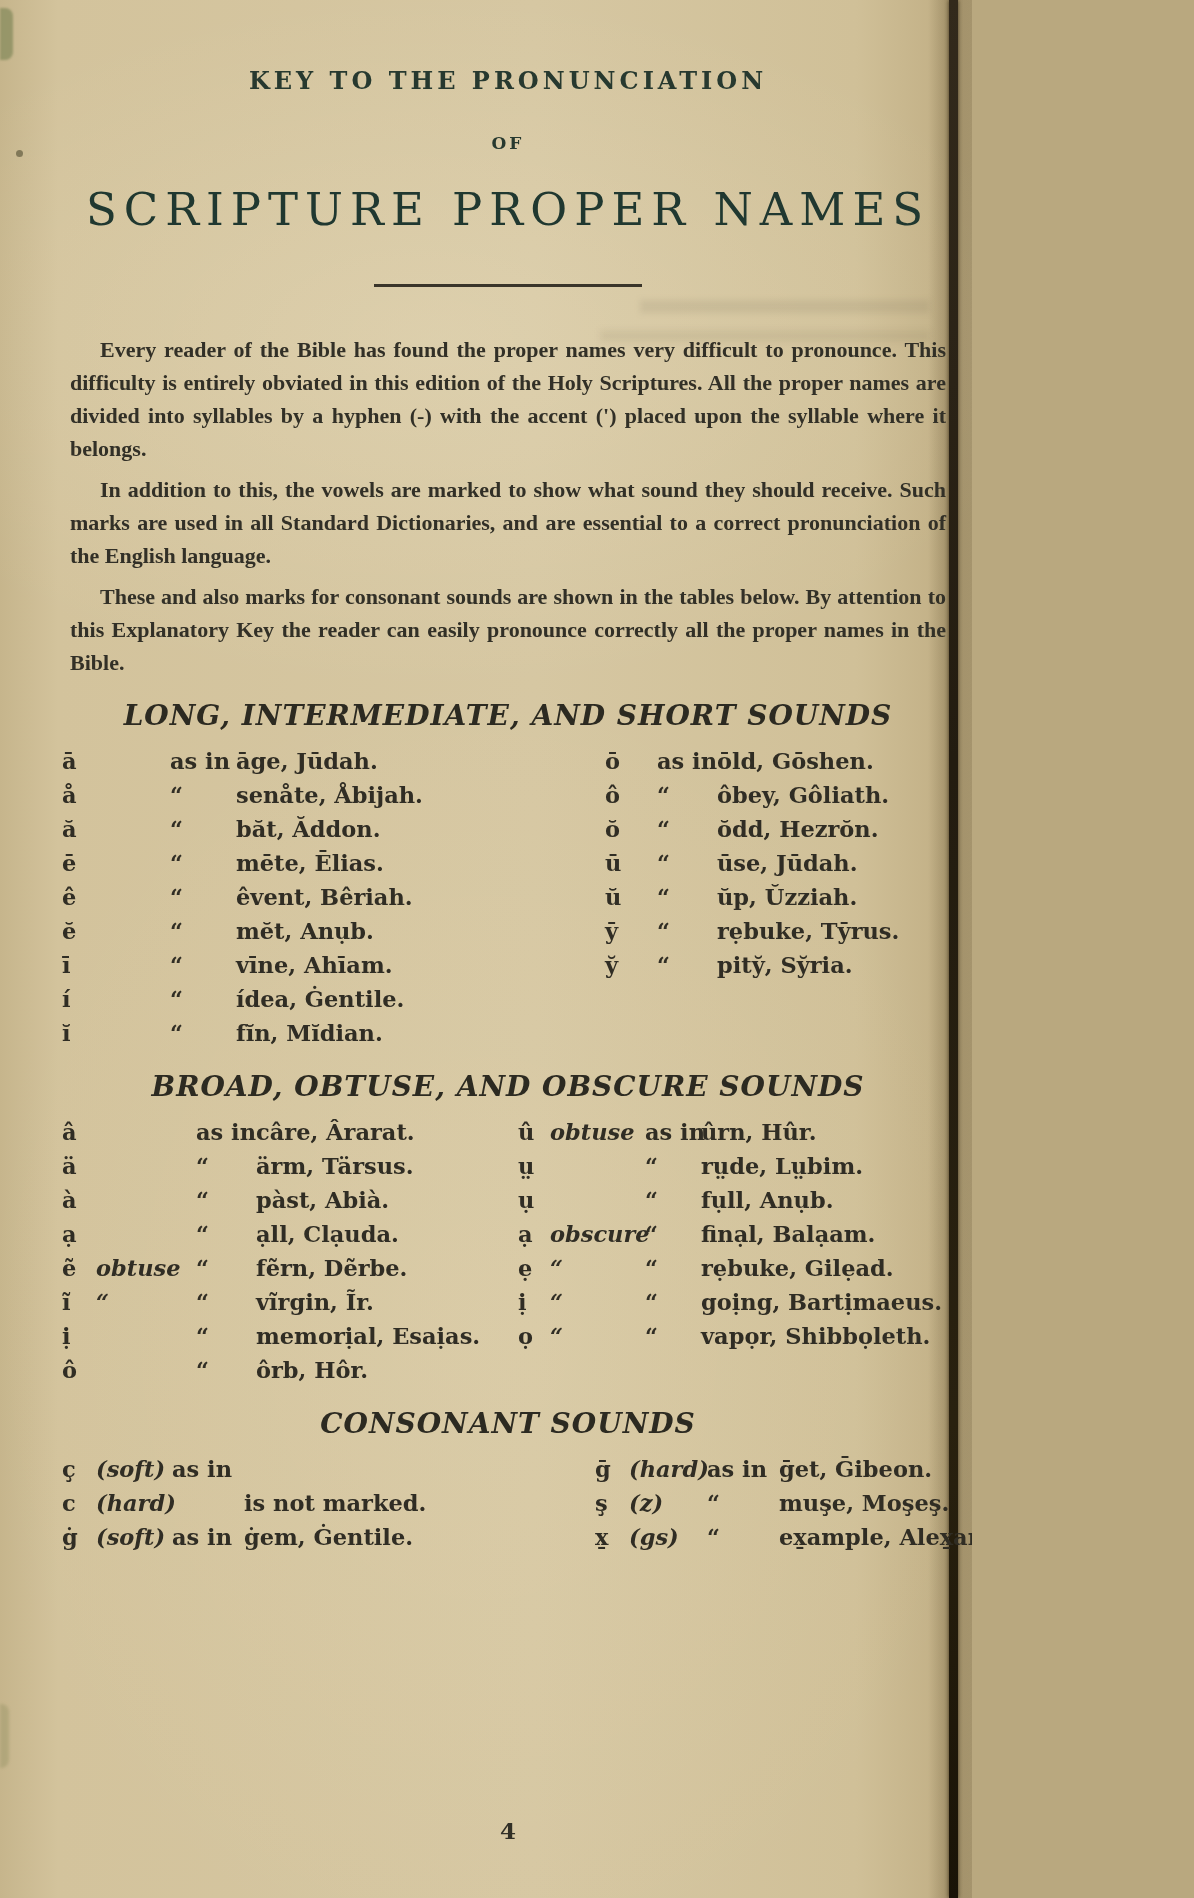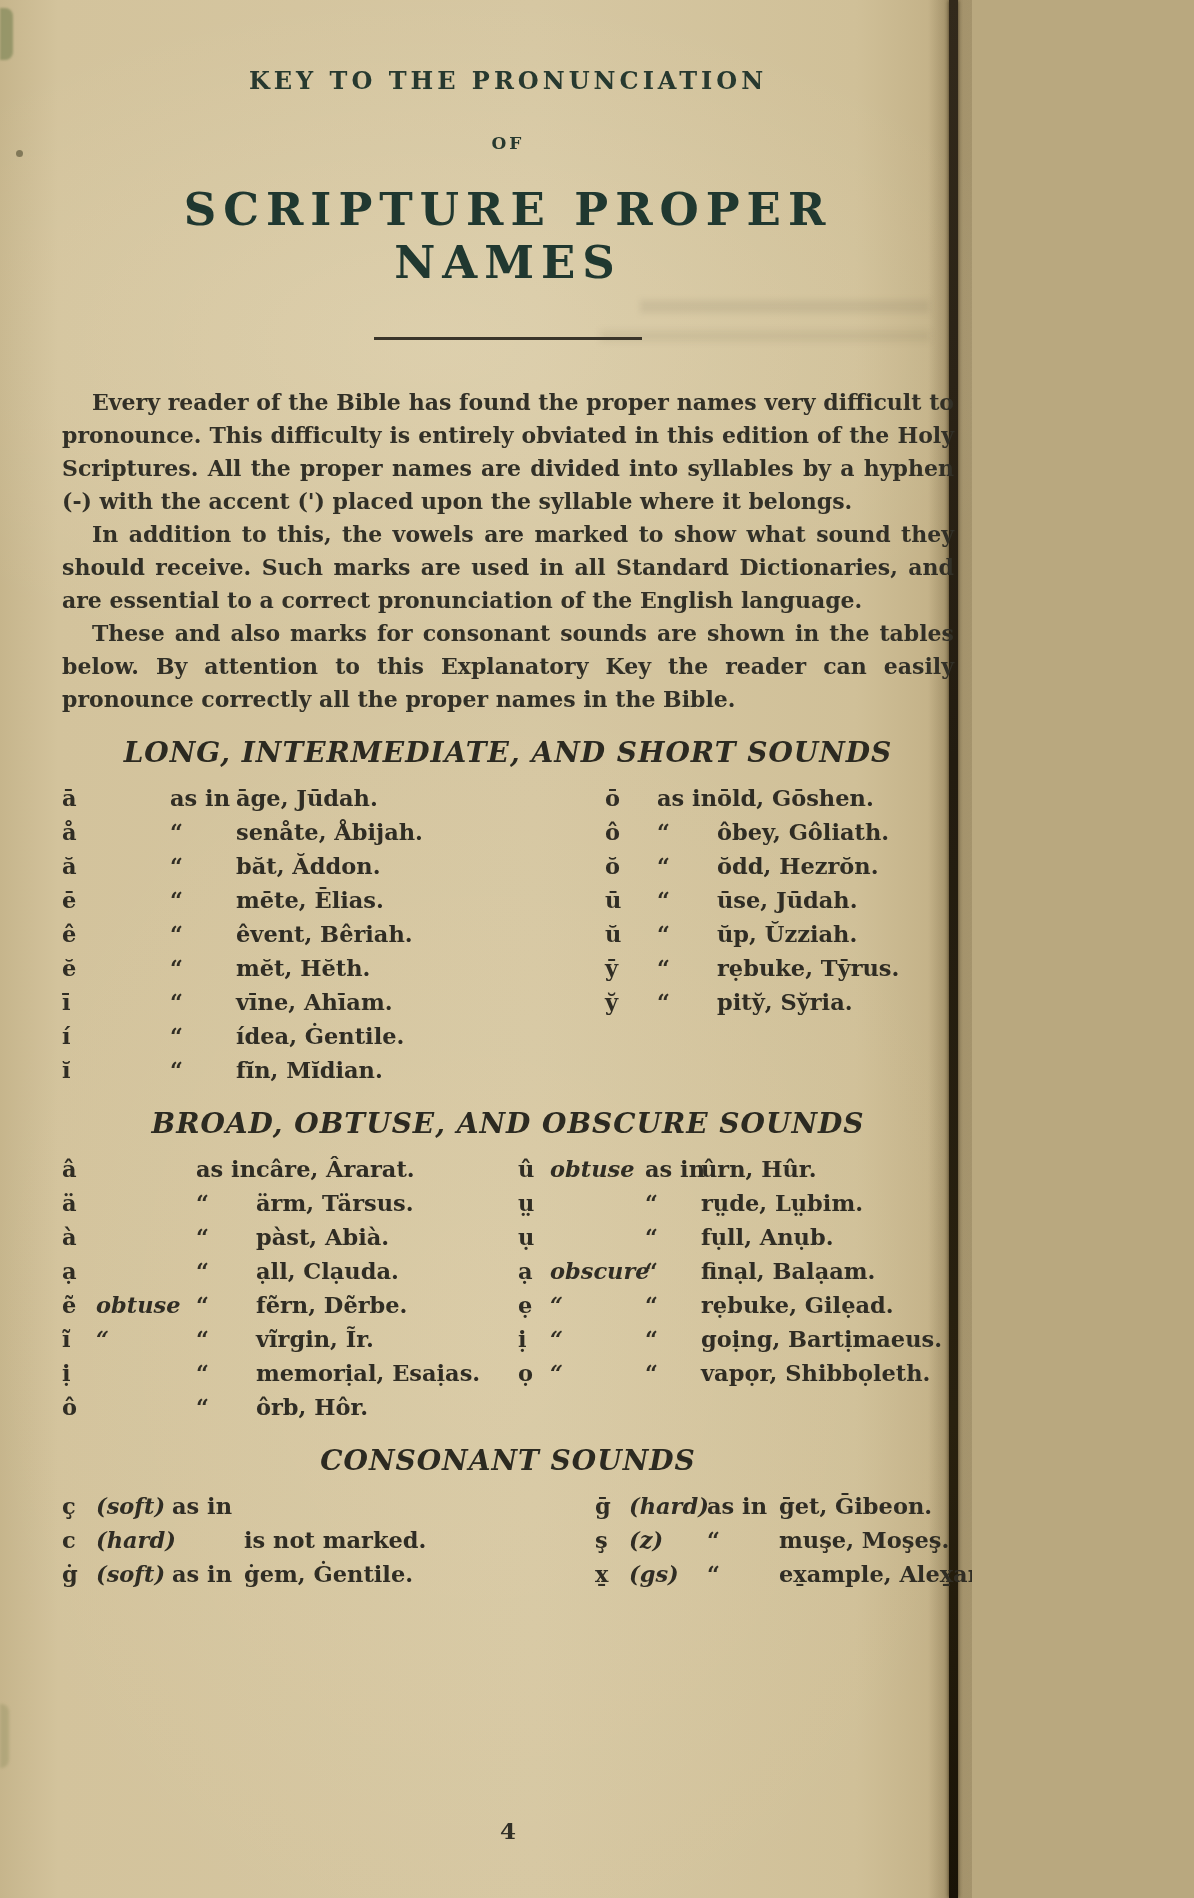--- a/index.html
+++ b/index.html
@@ -30,24 +30,24 @@
     background:rgba(70,66,40,.55);filter:blur(.5px);}
   .sm3{position:absolute;left:0;bottom:130px;width:9px;height:64px;background:#8a8a5a;opacity:.35;
     border-radius:0 8px 8px 0;filter:blur(1.5px);}
   .ghost1{position:absolute;left:640px;top:300px;width:290px;height:13px;background:rgba(110,100,70,.12);filter:blur(3px);}
   .ghost2{position:absolute;left:600px;top:330px;width:330px;height:12px;background:rgba(110,100,70,.10);filter:blur(3px);}
 
   .content{position:absolute;left:62px;top:66px;width:892px;}
 
   .kicker{ text-align:center;font-size:24px;letter-spacing:4px;color:#27392f; }
   .of{ text-align:center;font-size:17px;letter-spacing:3px;margin-top:38px;color:#27392f; }
-  .title{ text-align:center;font-size:45px;letter-spacing:7px;margin:30px 0 0 0;color:#203830;font-weight:bold; }
+  .title{ text-align:center;font-size:45px;letter-spacing:7px;margin:30px 0 0 0;color:#203830;font-weight:normal; }
   .rule{ width:268px;height:3px;background:#3a352a;margin:48px auto 46px auto; }
 
-  .intro p{ font-size:22px;line-height:33px;margin:0;text-align:justify;text-indent:30px;color:#323027; }
+  .intro p{ font-size:22px;line-height:33px;margin:8px;text-align:justify;text-indent:30px;color:#323027;font-family:Liberation Serif, serif; }
 
   h2{ font-style:italic;text-align:center;font-size:28px;letter-spacing:1px;
       margin:20px 0 12px 0;color:#2c2a21;font-weight:bold; }
 
   .cols{ display:flex; }
   .col-r{ flex:1; }
   .sec-long  .col-l{ width:543px;flex:none; }
   .sec-broad .col-l{ width:456px;flex:none; }
   .sec-cons  .col-l{ width:533px;flex:none; }
 
@@ -118,21 +118,21 @@
               <span class="ex">mēte, Ēlias.</span>
             </div>
           <div class="prow">
               <span class="sym">ê</span>
               <span class="asin">“</span>
               <span class="ex">êvent, Bêriah.</span>
             </div>
           <div class="prow">
               <span class="sym">ĕ</span>
               <span class="asin">“</span>
-              <span class="ex">mĕt, Hĕth.</span>
+              <span class="ex">mĕt, Anụb.</span>
             </div>
           <div class="prow">
               <span class="sym">ī</span>
               <span class="asin">“</span>
               <span class="ex">vīne, Ahīam.</span>
             </div>
           <div class="prow">
               <span class="sym">í</span>
               <span class="asin">“</span>
               <span class="ex">ídea, Ġentile.</span>

